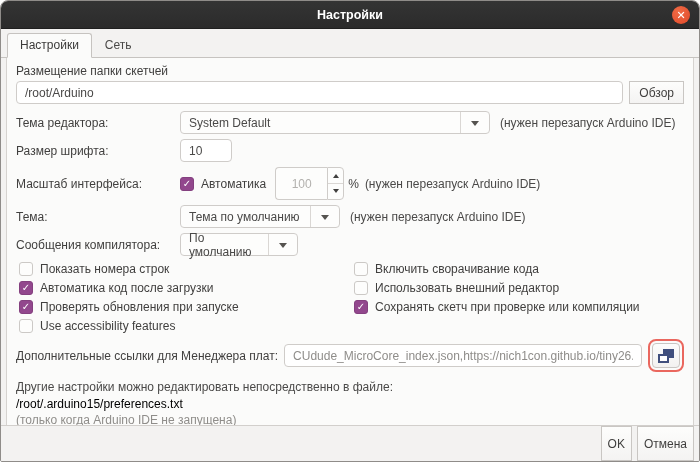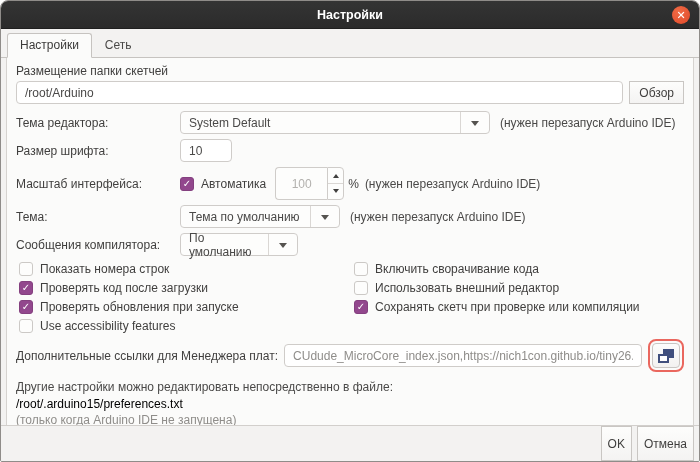--- a/index.html
+++ b/index.html
@@ -191,21 +191,21 @@
     </div>
 
     <div class="cb-grid">
       <div class="cb-col left">
         <span class="cbrow">
           <span class="cb"></span>
           <span>Показать номера строк</span>
         </span>
         <span class="cbrow">
           <span class="cb on"></span>
-          <span>Проверять код после загрузки</span>
+          <span>Автоматика код после загрузки</span>
         </span>
         <span class="cbrow">
           <span class="cb on"></span>
           <span>Проверять обновления при запуске</span>
         </span>
         <span class="cbrow">
           <span class="cb"></span>
           <span>Use accessibility features</span>
         </span>
       </div>

